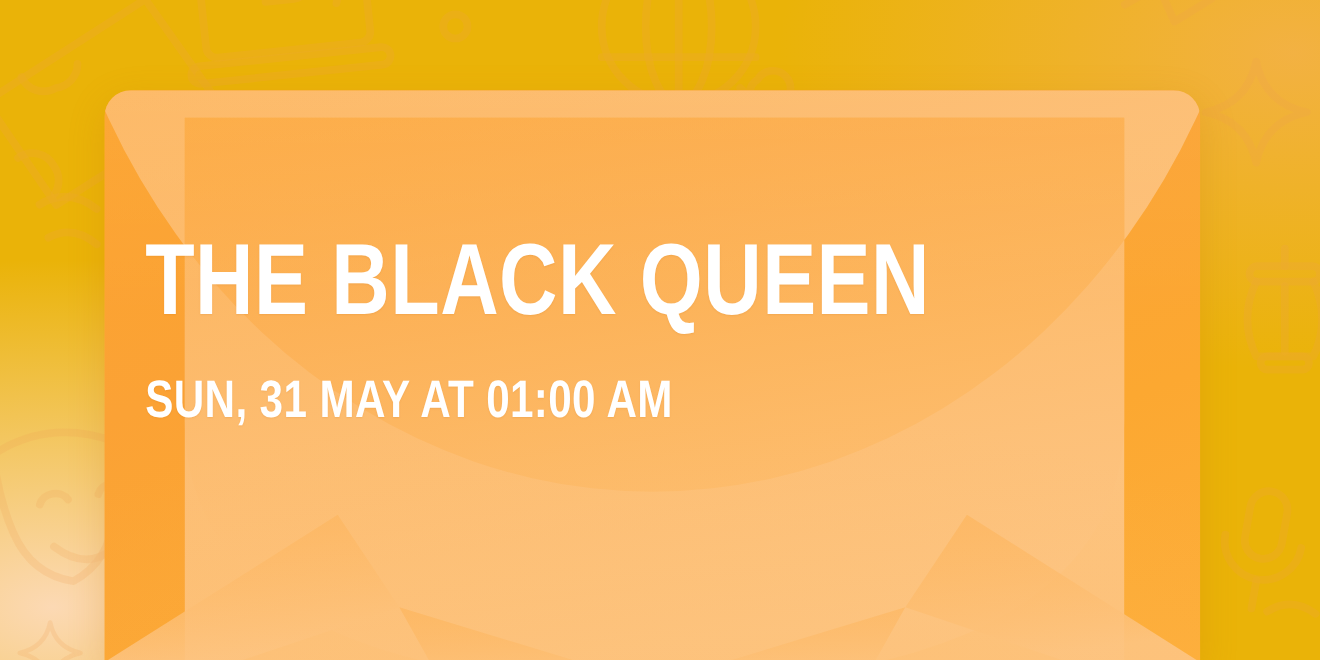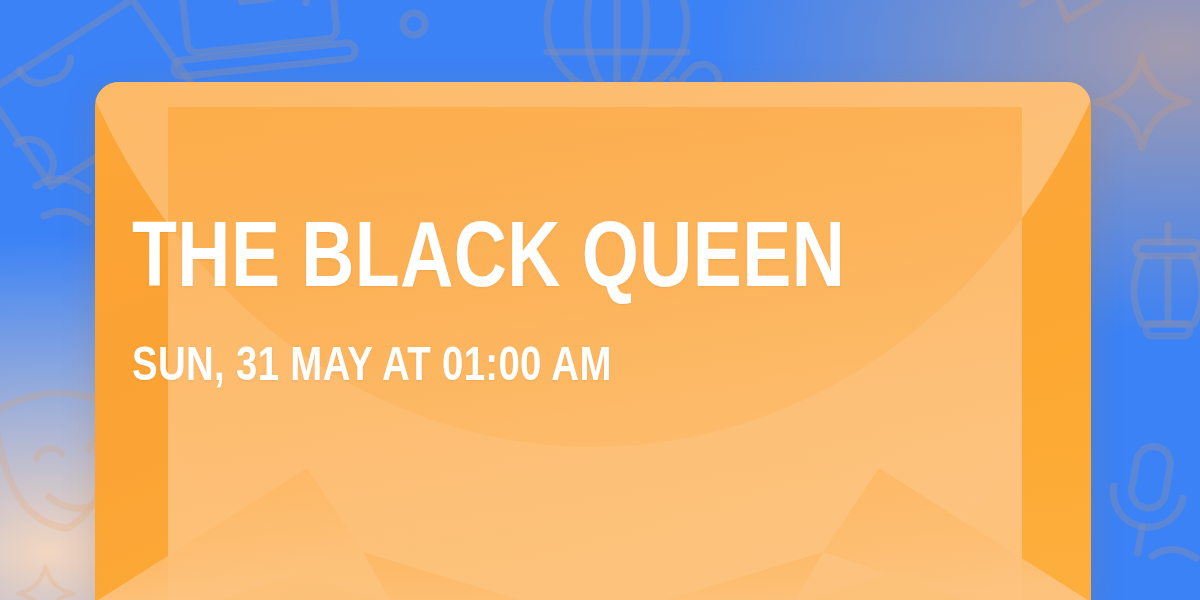--- a/index.html
+++ b/index.html
@@ -10,21 +10,21 @@
     height: 600px;
     overflow: hidden;
     font-family: "Liberation Sans", sans-serif;
   }
 
   #stage {
     position: relative;
     width: 1200px;
     height: 600px;
     overflow: hidden;
-    background: #3b82f6;
+    background: #eab308;
   }
 
   
   .bg-wash {
     position: absolute;
     inset: 0;
     background:
       radial-gradient(120% 140% at 6% 96%, #FDD4AE 0%, #FBC characterized 0%, rgba(251,190,136,0) 58%),
       linear-gradient(118deg, #FCCFA4 0%, #FBBE88 44%, #F9B277 100%);
   }

